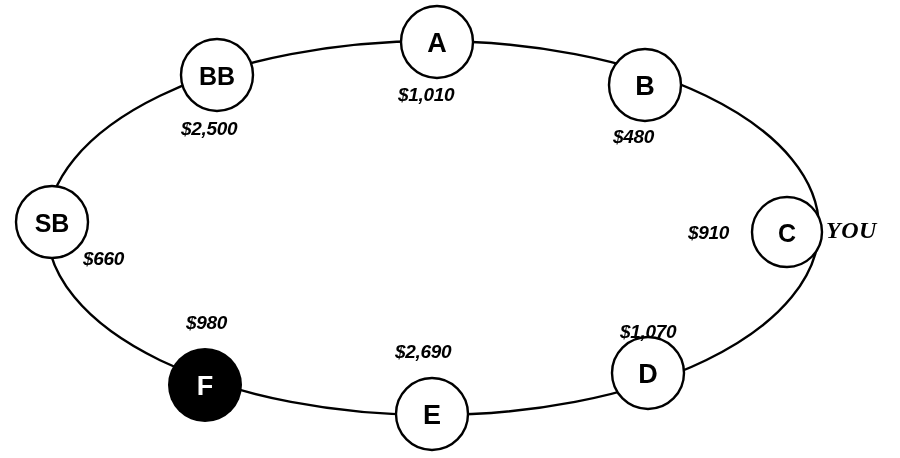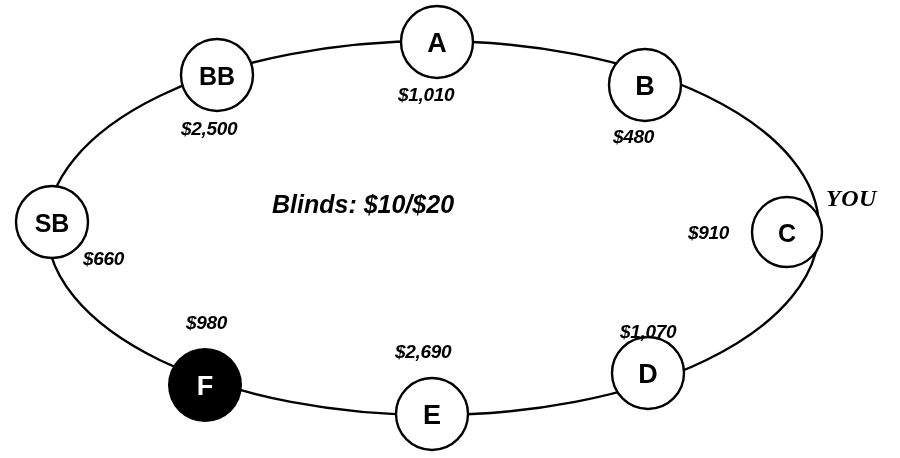--- a/index.html
+++ b/index.html
@@ -55,20 +55,21 @@
   }
   .you-marker {
     position: absolute;
     font-family: "Liberation Serif", serif;
     font-style: italic;
     font-weight: 700;
     font-size: 24px;
     color: #000000;
     white-space: nowrap;
     letter-spacing: 0.5px;
+    margin-top: 32px;
   }
 </style>
 </head>
 <body>
 
 <div id="canvas">
 
   <svg id="table-svg" viewBox="0 0 900 458">
     <ellipse id="table-ellipse" cx="433" cy="228" rx="386" ry="187" fill="#ffffff" stroke="#000000" stroke-width="2.4"></ellipse>
     <g id="seat-circles">
@@ -112,18 +113,17 @@
       <div class="stack-label" style="left: 613px; top: 126px;">$480</div>
       <div class="stack-label" style="left: 688px; top: 222px;">$910</div>
       <div class="stack-label" style="left: 620px; top: 300px; margin-top: 21px;">$1,070</div>
       <div class="stack-label" style="left: 395px; top: 341px;">$2,690</div>
       <div class="stack-label" style="left: 186px; top: 312px;">$980</div>
       <div class="stack-label" style="left: 83px; top: 248px;">$660</div>
       <div class="stack-label" style="left: 181px; top: 118px;">$2,500</div>
     </div>
 
   <div class="center-info" style="left:272px; top:188px;">
-    <div>Blinds: $10/$20</div>
   </div>
 
   <div class="you-marker" style="left:826px; top:185px;">YOU</div>
 
 </div>
 
 </body></html>

